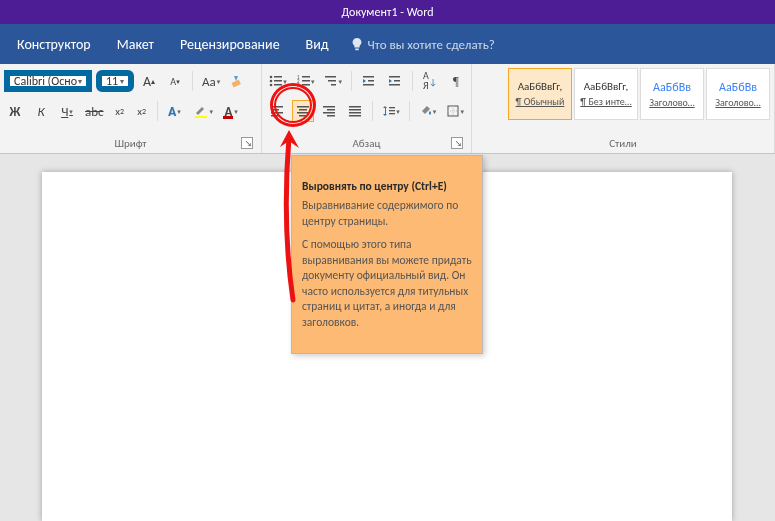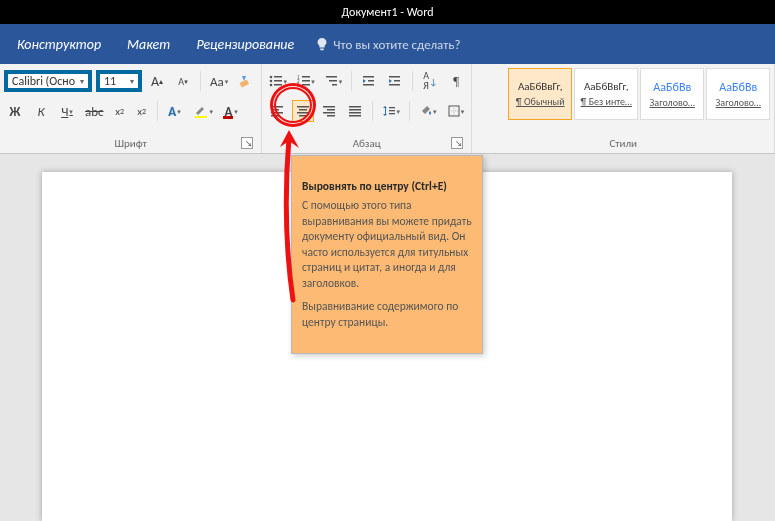--- a/index.html
+++ b/index.html
@@ -1,34 +1,34 @@
 <!DOCTYPE html>
 <html><head>
 <meta charset="utf-8">
 <style>
 *{box-sizing:border-box;margin:0;padding:0;font-family:"Segoe UI",Calibri,Arial,sans-serif;}
 body{background:#fff;width:775px;height:521px;overflow:hidden;user-select:none;}
-.titlebar{background:#000000;height:24px;color:#fff;font-size:12px;display:flex;align-items:center;justify-content:center;}
+.titlebar{background:#4c1d95;height:24px;color:#fff;font-size:12px;display:flex;align-items:center;justify-content:center;}
 .menubar{background:#2b579a;height:40px;display:flex;align-items:center;padding:0 4px;color:#fff;font-size:14px;gap:0;}
-.menubar .tab{padding:0 13px;height:40px;display:flex;align-items:center;cursor:pointer;font-style:italic;}
+.menubar .tab{padding:0 13px;height:40px;display:flex;align-items:center;cursor:pointer;}
 .tell-me{display:flex;align-items:center;color:#cfd7e6;font-size:13px;margin-left:8px;gap:4px;}
 .tell-me .bulb{width:14px;height:14px;}
 .ribbon{background:#f3f3f3;border-bottom:1px solid #c6c6c6;height:90px;display:flex;position:relative;}
 .group{border-right:1px solid #dcdcdc;padding:4px 4px 2px 4px;display:flex;flex-direction:column;justify-content:space-between;}
 .group.font{width:265px;}
 .group.para{width:210px;}
 .group.styles{flex:1;}
 .group-label{text-align:right;font-size:11px;color:#6a6a6a;height:16px;display:flex;align-items:center;justify-content:center;position:relative;}
 .dlaunch{position:absolute;right:4px;top:2px;width:12px;height:12px;border:1px solid #999;background:#fff;font-size:8px;line-height:10px;color:#555;}
 .rows{display:flex;flex-direction:column;gap:4px;}
 .row{display:flex;align-items:center;gap:4px;height:26px;}
-.combo{border:4px solid #0369a1;background:#fff;height:22px;display:flex;align-items:center;padding:0 4px;font-size:12px;color:#333;}
+.combo{border:6px solid #0369a1;background:#fff;height:22px;display:flex;align-items:center;padding:0 4px;font-size:12px;color:#333;}
 .combo .caret{margin-left:auto;font-size:8px;color:#666;}
 .font-name{width:88px;}
-.font-size{width:46px;}
+.font-size{width:38px;border-radius:6px;}
 .btn{height:22px;min-width:22px;display:flex;align-items:center;justify-content:center;font-size:13px;color:#444;cursor:pointer;border:1px solid transparent;padding:0 2px;background:transparent;}
 .btn.small{min-width:18px;font-size:11px;}
 .btn svg{display:block;}
 .btn .caret{font-size:7px;margin-left:1px;color:#666;}
 .sep{width:1px;height:20px;background:#dcdcdc;margin:0 2px;}
 .btn-highlighted{border:1px solid #f5a623;background:#fde7c9;}
 .circle-mark{position:absolute;left:270px;top:83px;width:46px;height:44px;border:3px solid #e11;border-radius:50%;pointer-events:none;z-index:10;}
 .circle-mark:after{content:"";position:absolute;left:1px;top:1px;right:1px;bottom:1px;border:2px solid #e11;border-radius:50%;}
 .arrow-mark{position:absolute;left:275px;top:125px;width:30px;height:180px;pointer-events:none;z-index:10;}
 .tooltip{position:absolute;left:291px;top:155px;width:192px;background:#fdba74;border:1px solid #b7b7b7;box-shadow:2px 2px 6px rgba(0,0,0,0.2);padding:23px 10px;font-size:11.5px;color:#555;z-index:9;}
@@ -48,20 +48,21 @@
 <body>
 
 <div class="titlebar">
   <span>Документ1 - Word</span>
 </div>
 
 <div class="menubar">
   <div class="tab">Конструктор</div>
   <div class="tab">Макет</div>
   <div class="tab">Рецензирование</div>
+  <div class="tab">Вид</div>
   <div class="tell-me">
     <svg class="bulb" viewBox="0 0 16 16">
         <path fill="#fff" d="M8 1a5 5 0 00-3 9v2h6v-2a5 5 0 00-3-9zM6 13h4v1.5a.5.5 0 01-.5.5h-3a.5.5 0 01-.5-.5V13z" opacity="0.85"></path>
       </svg>
     <span>Что вы хотите сделать?</span>
   </div>
 </div>
 
 <div class="ribbon">
   <div class="group font">
@@ -288,15 +289,15 @@
 </div>
 
 <div class="circle-mark"></div>
 <svg class="arrow-mark" viewBox="0 0 30 180">
   <path d="M18 175 Q 7 100 14 12" stroke="#e11" stroke-width="5" fill="none" stroke-linecap="round"></path>
   <path d="M14 5 L5 22 L14 16 L24 23 Z" fill="#e11"></path>
 </svg>
 
 <div class="tooltip">
   <div class="title">Выровнять по центру (Ctrl+E)</div>
+  <p>Выравнивание содержимого по центру страницы.</p>
   <p>С помощью этого типа выравнивания вы можете придать документу официальный вид. Он часто используется для титульных страниц и цитат, а иногда и для заголовков.</p>
-  <p>Выравнивание содержимого по центру страницы.</p>
 </div>
 
 </body></html>

